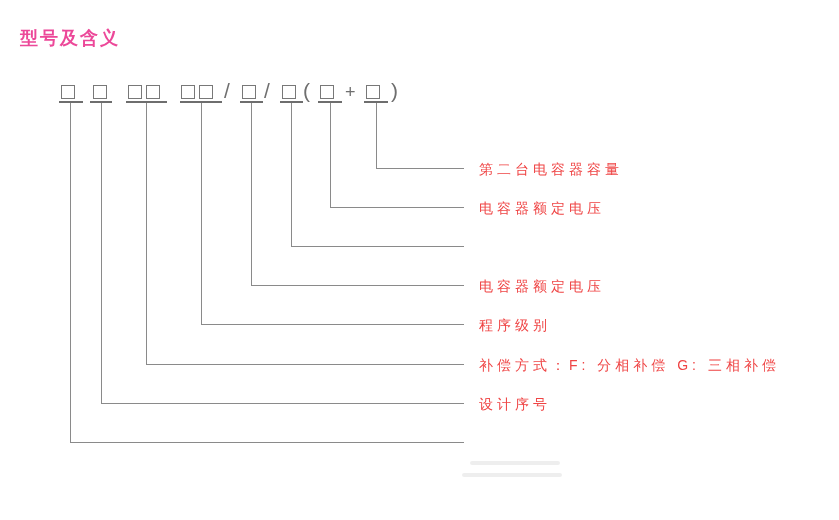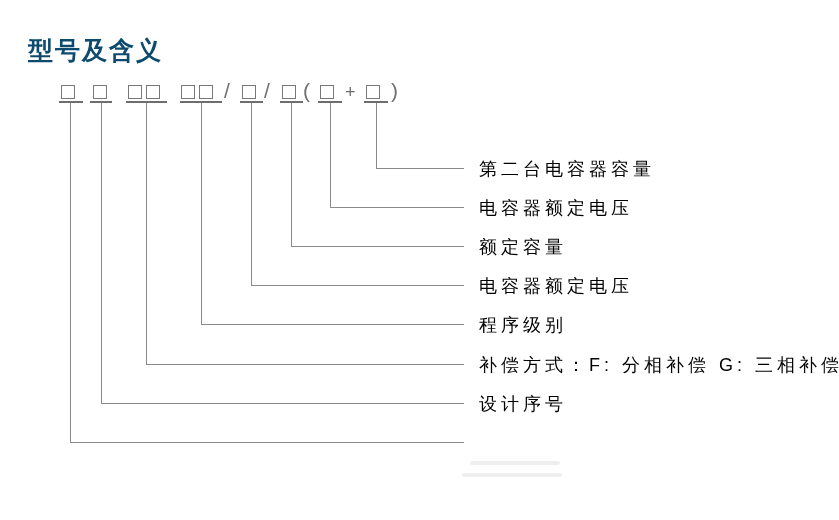--- a/index.html
+++ b/index.html
@@ -12,25 +12,25 @@
     width: 839px;
     height: 520px;
     background: #ffffff;
     overflow: hidden;
     font-family: "Liberation Sans", "DejaVu Sans", sans-serif;
   }
   .title {
     position: absolute;
     left: 16px;
     top: 22px;
-    margin: 12px;
-    font-size: 25px;
+    margin: 4px;
+    font-size: 18px;
     font-weight: bold;
     letter-spacing: 2px;
-    color: #0c4a6e;
+    color: #ec4899;
   }
   .box {
     position: absolute;
     top: 85px;
     width: 14px;
     height: 14px;
     border: 1px solid #787878;
     background: #ffffff;
     box-sizing: border-box;
   }
@@ -52,23 +52,23 @@
     top: 103px;
     border-left: 1px solid #8a8a8a;
     border-bottom: 1px solid #8a8a8a;
     box-sizing: border-box;
   }
   .label {
     position: absolute;
     left: 479px;
     height: 24px;
     line-height: 24px;
-    font-size: 18px;
+    font-size: 14px;
     letter-spacing: 4px;
-    color: #000000;
+    color: #ef4444;
     white-space: nowrap;
   }
   .smudge {
     position: absolute;
     background: rgba(150, 150, 150, 0.16);
     border-radius: 2px;
   }
 </style>
 </head>
 <body>
@@ -107,21 +107,20 @@
   <div class="lconn" style="left:330px; width:134px; height:105px"></div>
   <div class="lconn" style="left:291px; width:173px; height:144px"></div>
   <div class="lconn" style="left:251px; width:213px; height:183px"></div>
   <div class="lconn" style="left:201px; width:263px; height:222px"></div>
   <div class="lconn" style="left:146px; width:318px; height:262px"></div>
   <div class="lconn" style="left:101px; width:363px; height:301px"></div>
   <div class="lconn" style="left:70px;  width:394px; height:340px"></div>
 
   <div class="label" style="top:157px">第二台电容器容量</div>
   <div class="label" style="top:196px">电容器额定电压</div>
-  <div class="label" style="top:235px">额定容量</div>
   <div class="label" style="top:274px">电容器额定电压</div>
   <div class="label" style="top:313px">程序级别</div>
   <div class="label" style="top:353px">补偿方式：F: 分相补偿 G: 三相补偿</div>
   <div class="label" style="top:392px">设计序号</div>
 
   <span class="smudge" style="left:470px; top:461px; width:90px;  height:4px"></span>
   <span class="smudge" style="left:462px; top:473px; width:100px; height:4px"></span>
 
 </div>
 

